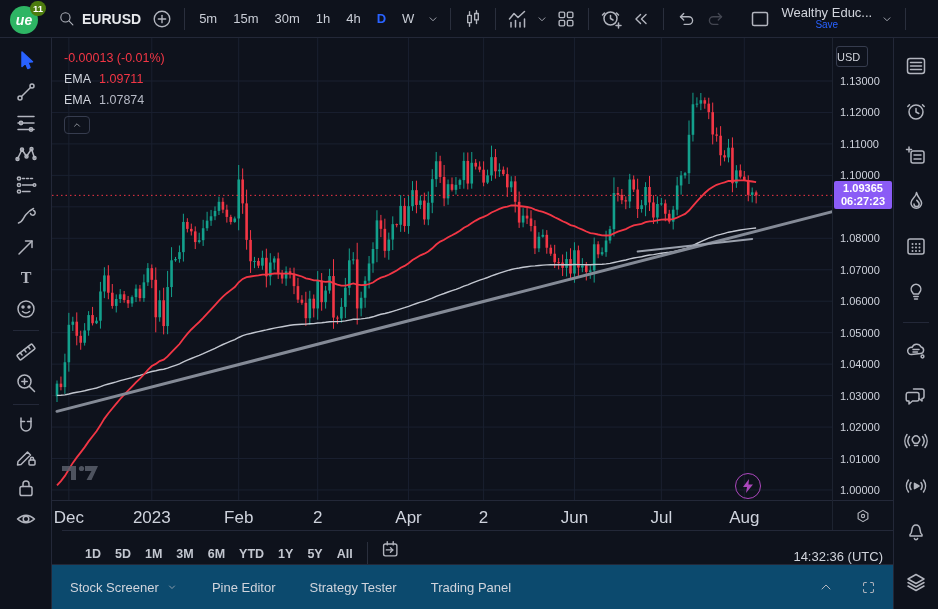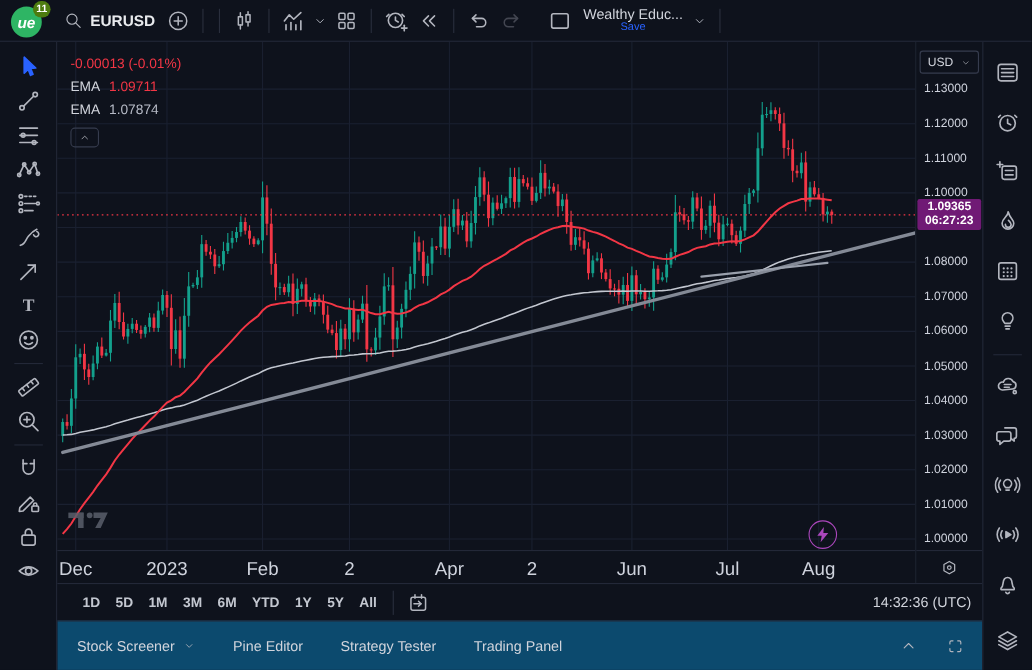--- a/index.html
+++ b/index.html
@@ -40,45 +40,45 @@
               display:flex;flex-direction:column;align-items:center;padding-top:12px;background:#0e121c;z-index:20;}
   .rail-right .iconbtn{width:34px;height:32px;margin-bottom:13px;}
   .rail-right .rail-div{margin:2px 0 12px;}
   .rail-right .pin-bottom{margin-top:auto;margin-bottom:10px;}
 
   
   .center{position:absolute;left:52px;top:38px;right:45px;bottom:0;}
   .chart-wrap{position:absolute;left:0;right:0;top:0;bottom:79px;}
   #plot-svg{position:absolute;left:0;top:0;}
   .price-axis{position:absolute;top:0;right:0;bottom:0;width:61px;border-left:1px solid #1d2330;font-size:11px;color:#cfd3dd;}
-  .cur-box{position:absolute;left:3px;top:8px;width:54px;height:21px;border:1px solid #363c4e;border-radius:3px;
+  .cur-box{position:absolute;left:3px;top:8px;width:32px;height:21px;border:1px solid #363c4e;border-radius:3px;
            display:flex;align-items:center;justify-content:center;gap:6px;font-size:11px;color:#d1d4dc;}
   .pa-label{position:absolute;left:7px;height:12px;line-height:12px;text-align:right;}
-  .price-badge{position:absolute;left:1px;width:58px;background:#701a75;color:#fff;border-radius:2px;
+  .price-badge{position:absolute;left:1px;width:58px;background:#8b5cf6;color:#fff;border-radius:2px;
                text-align:center;font-weight:bold;font-size:11px;line-height:13px;padding:1px 0;}
   .axis-corner{position:absolute;left:0;right:0;bottom:0;height:30px;border-top:1px solid #232838;
                display:flex;align-items:center;justify-content:center;}
   .time-axis{position:absolute;left:0;bottom:0;height:30px;border-top:1px solid #232838;font-size:17px;color:#cfd3dd;}
   .ta-label{position:absolute;top:7px;transform:translateX(-50%);}
 
   
   .legend{position:absolute;left:12px;top:10px;z-index:10;font-size:12.5px;}
   .legend-row{display:flex;gap:8px;line-height:21px;align-items:center;}
   .chg{color:#f23645;}
   .ema-val-fast{color:#f23645;}
   .ema-val-slow{color:#b6bac6;}
   .collapse-btn{margin-top:5px;width:26px;height:18px;border:1px solid #363c4e;border-radius:4px;
                 display:flex;align-items:center;justify-content:center;}
   .events-marker{position:absolute;width:26px;height:26px;border-radius:50%;border:1.6px solid #ab47bc;
                  display:flex;align-items:center;justify-content:center;z-index:5;}
   .watermark{position:absolute;left:10px;top:424px;opacity:.85;}
 
   
-  .range-bar{position:absolute;left:0;right:0;bottom:45px;height:34px;border-top:1px solid #232838;
-             display:flex;align-items:center;padding:0 10px 0 16px;background:#0e121c;}
+  .range-bar{position:absolute;left:10px;right:0;bottom:45px;height:34px;border-top:1px solid #232838;
+             display:flex;align-items:flex-end;padding:0 10px 0 16px;background:#0e121c;}
   .range-item{padding:3px 7px;font-size:12.5px;color:#c3c7d0;font-weight:bold;border-radius:4px;}
   .clock{margin-left:auto;font-size:13px;color:#d1d4dc;}
 
   
   .footer{position:absolute;left:0;right:0;bottom:0;height:45px;border-top:1px solid #232838;
           display:flex;align-items:center;padding:0 10px 0 18px;background:#0c4a6e;}
   .ftab{display:flex;align-items:center;gap:7px;font-size:13px;color:#d1d4dc;margin-right:34px;}
   .footer-icons{margin-left:auto;display:flex;align-items:center;gap:12px;}
 </style>
 </head>
@@ -99,20 +99,34 @@
       <span>EURUSD</span>
     </button>
     <button class="iconbtn">
       <svg class="ic" width="22" height="22" viewBox="0 0 24 24">
         <circle cx="12" cy="12" r="8.5"></circle>
           <line x1="12" y1="8" x2="12" y2="16"></line>
           <line x1="8" y1="12" x2="16" y2="12"></line>
         </svg>
     </button>
     <div class="sep"></div>
+    <div class="tf">
+      <button class="tfi">5m</button>
+      <button class="tfi">15m</button>
+      <button class="tfi">30m</button>
+      <button class="tfi">1h</button>
+      <button class="tfi">4h</button>
+      <button class="tfi active">D</button>
+      <button class="tfi">W</button>
+      <button class="iconbtn" style="width:20px">
+        <svg class="ic" width="14" height="14" viewBox="0 0 24 24">
+          <polyline points="7,10 12,15 17,10"></polyline>
+          </svg>
+      </button>
+    </div>
     <div class="sep"></div>
     <button class="iconbtn">
       <svg class="ic" width="22" height="22" viewBox="0 0 24 24">
         <rect x="6.2" y="8" width="4" height="8"></rect>
           <line x1="8.2" y1="4" x2="8.2" y2="8"></line>
           <line x1="8.2" y1="16" x2="8.2" y2="20"></line>
         <rect x="13.8" y="6" width="4" height="7"></rect>
           <line x1="15.8" y1="3" x2="15.8" y2="6"></line>
           <line x1="15.8" y1="13" x2="15.8" y2="17"></line>
         </svg>

